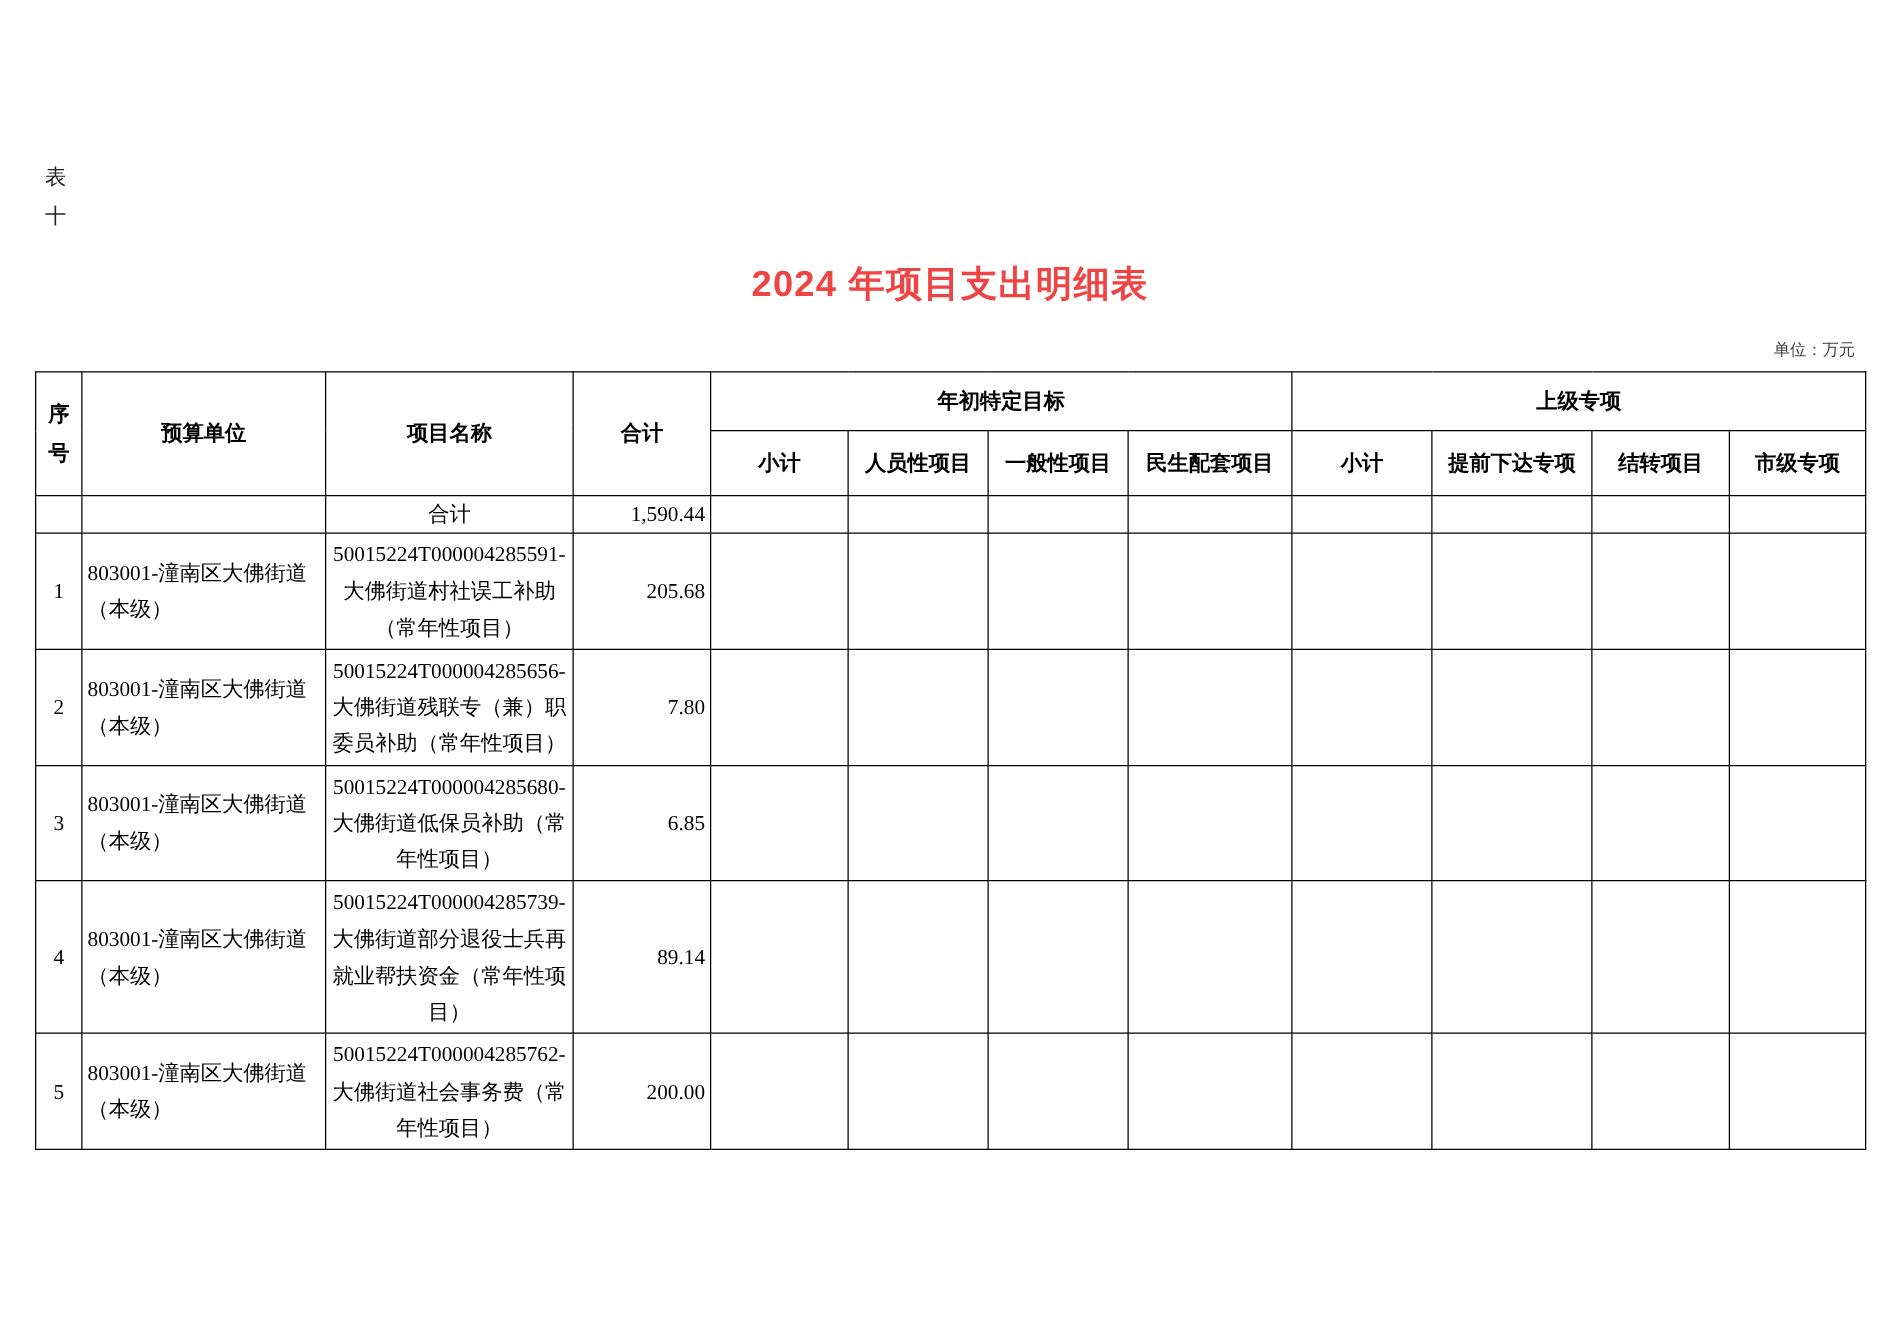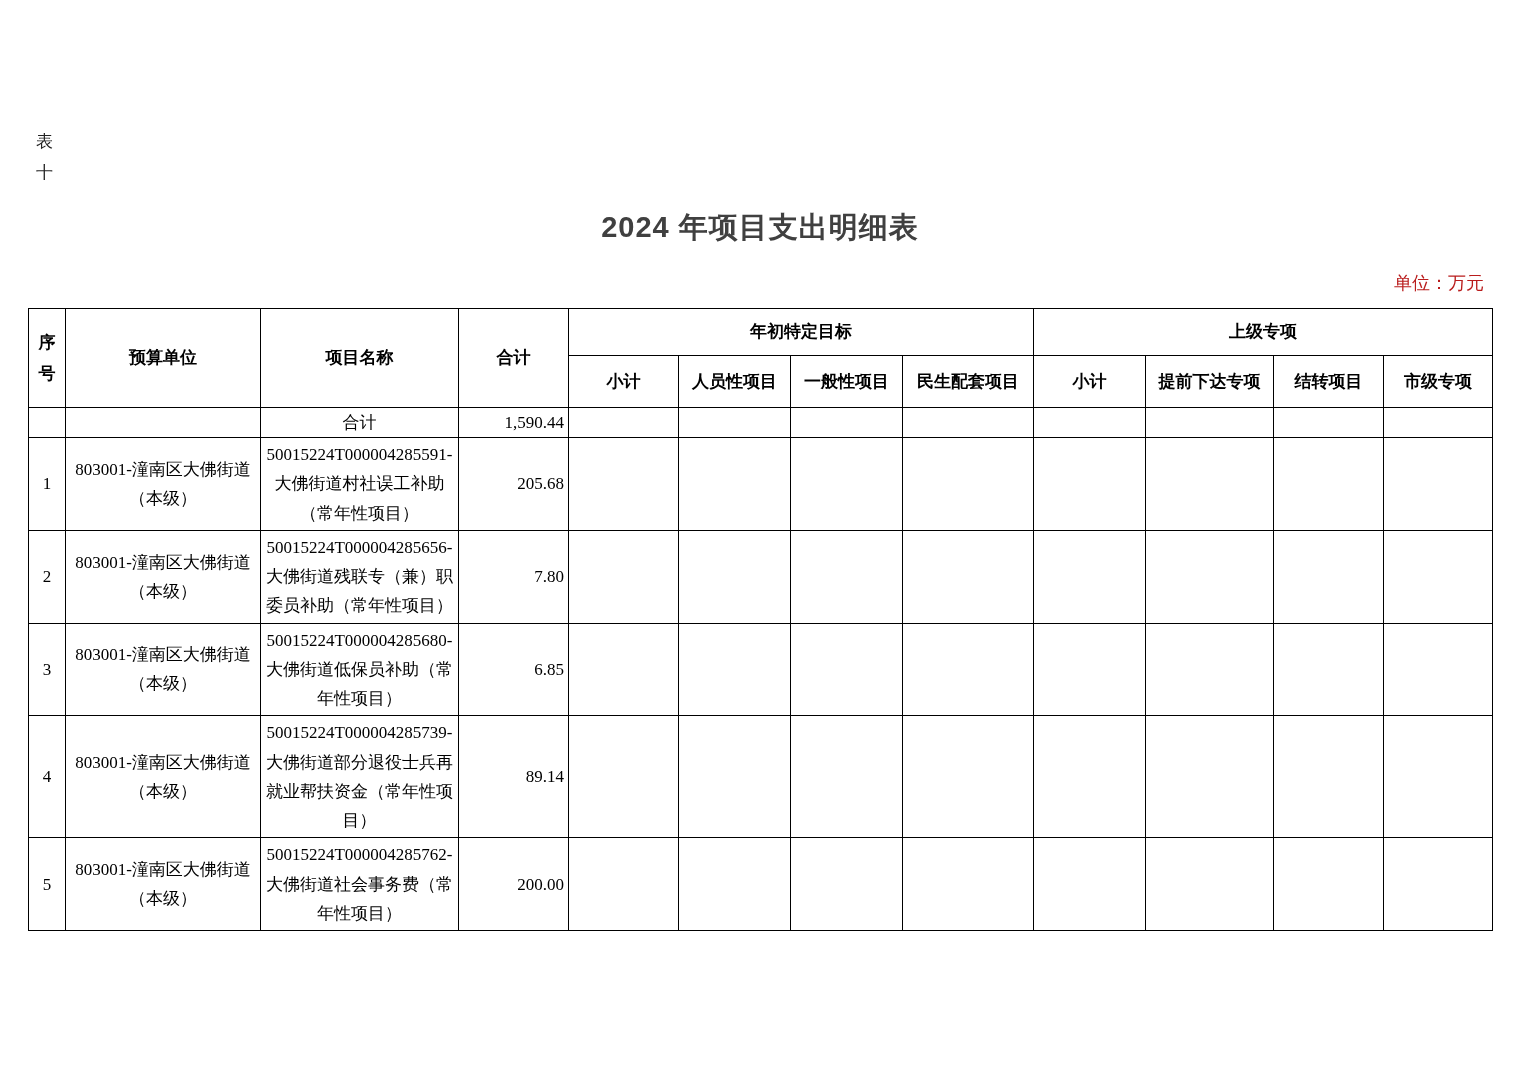--- a/index.html
+++ b/index.html
@@ -24,33 +24,33 @@
     position: absolute;
     left: 0;
     top: 208px;
     width: 100%;
     margin: 0;
     text-align: center;
     font-family: "Liberation Sans", "DejaVu Sans", sans-serif;
     font-weight: bold;
     font-size: 29px;
     letter-spacing: 1px;
-    color: #404040;
+    color: #ef4444;
   }
   .unit-note {
     position: absolute;
     right: 36px;
     top: 271px;
-    font-size: 18px;
-    color: #b91c1c;
+    font-size: 13px;
+    color: #404040;
   }
   table.main-table {
     position: absolute;
     left: 28px;
-    top: 308px;
+    top: 297px;
     width: 1464px;
     border-collapse: collapse;
     table-layout: fixed;
     font-size: 17px;
     line-height: 1.72;
   }
   table.main-table th,
   table.main-table td {
     border: 1px solid #000000;
     padding: 2px 4px;
@@ -63,21 +63,21 @@
   }
   tr.hrow1 { height: 47px; }
   tr.hrow2 { height: 52px; margin-left: 42px; }
   tr.total-row { height: 28px; }
   tr.row-88 { height: 88px; }
   tr.row-112 { height: 112px; }
   tr.total-row td { padding-top: 0; padding-bottom: 0; }
   th.seq-head { padding-left: 10px; padding-right: 10px; word-break: break-all; line-height: 1.85; }
   td.seq-cell { text-align: center; }
   td.unit-cell {
-    text-align: center;
+    text-align: left;
     padding-left: 9px;
     padding-right: 4px;
     word-break: break-all;
   }
   td.name-cell {
     text-align: center;
     padding-left: 7px;
     padding-right: 4px;
     word-break: break-all;
   }

